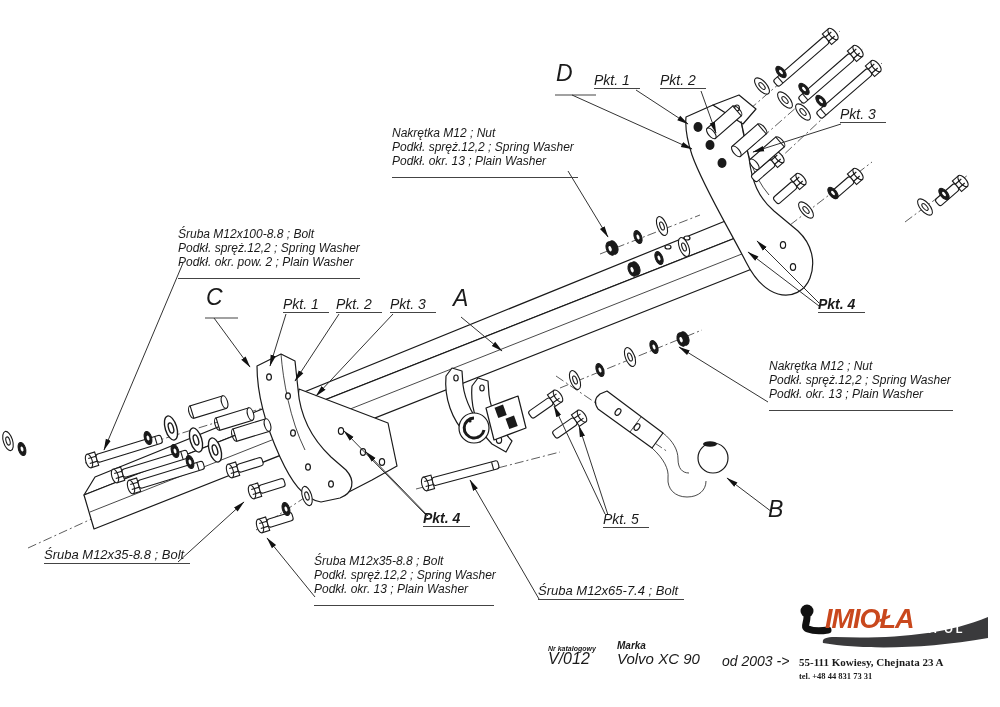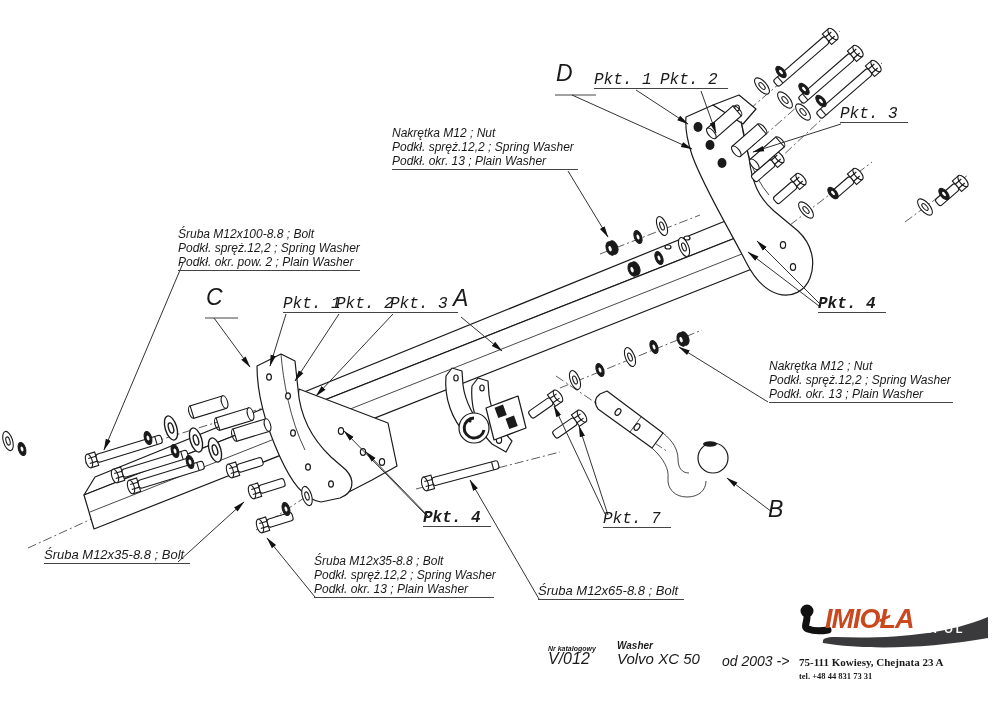--- a/index.html
+++ b/index.html
@@ -1,21 +1,21 @@
 <!DOCTYPE html>
 <html><head>
 <meta charset="utf-8">
 <style>
   html,body{margin:0;padding:0;background:#fff;}
   #canvas{position:relative;width:1000px;height:707px;background:#fff;overflow:hidden;
           font-family:"Liberation Sans",sans-serif;color:#111;}
   svg{position:absolute;left:0;top:0;}
   .lbl{position:absolute;font-style:italic;font-size:12px;line-height:14px;white-space:nowrap;color:#1a1a1a;}
-  .blk{border-bottom:1.2px solid #444;padding-bottom:1px;}
-  .pkt{font-size:16px;border-bottom:1.2px solid #444;padding:0 10px 1px 0;display:inline-block;font-family:Liberation Mono, monospace;}
+  .blk{border-bottom:1.2px solid #444;padding-bottom:9px;}
+  .pkt{font-size:14px;border-bottom:1.2px solid #444;padding:0 10px 1px 0;display:inline-block;}
   .letter{font-size:23px;}
   .b{font-weight:bold;}
   .single{border-bottom:1.2px solid #444;display:inline-block;padding:0 6px 1px 0;font-size:13px;}
   .tiny{font-size:7px;font-weight:bold;}
   .val{font-size:16px;}
   .mk{font-size:10px;font-weight:bold;}
   .mkv{font-size:15px;}
   .yr{font-size:14px;}
   .addr{font-family:"Liberation Serif",serif;font-style:normal;font-weight:bold;font-size:11px;}
   .phone{font-family:"Liberation Serif",serif;font-style:normal;font-weight:bold;font-size:8.5px;}
@@ -278,44 +278,44 @@
 
 <div class="lbl b" style="left:818px;top:297px"><span class="pkt b">Pkt. 4</span></div>
 
 <div class="lbl blk" style="left:769px;top:359px;width:184px">
   <div>Nakrętka  M12 ; Nut</div>
   <div>Podkł. spręż.12,2 ; Spring Washer</div>
   <div>Podkł. okr. 13 ; Plain Washer</div>
 </div>
 
 <div class="lbl b" style="left:423px;top:511px"><span class="pkt b">Pkt. 4</span></div>
-<div class="lbl" style="left:603px;top:512px"><span class="pkt">Pkt. 7</span></div>
+<div class="lbl" style="left:603px;top:512px"><span class="pkt">Pkt. 5</span></div>
 <div class="lbl letter" style="left:768px;top:502px">B</div>
 
 <div class="lbl" style="left:44px;top:548px"><span class="single">Śruba M12x35-8.8 ;  Bolt</span></div>
 
 <div class="lbl blk" style="left:314px;top:554px;width:180px">
   <div>Śruba M12x35-8.8 ;  Bolt</div>
   <div>Podkł. spręż.12,2 ; Spring Washer</div>
   <div>Podkł. okr. 13 ; Plain Washer</div>
 </div>
 
-<div class="lbl" style="left:538px;top:584px"><span class="single">Śruba M12x65-8.8 ;  Bolt</span></div>
+<div class="lbl" style="left:538px;top:584px"><span class="single">Śruba M12x65-7.4 ;  Bolt</span></div>
 
 <div class="lbl tiny" style="left:548px;top:642px">Nr katalogowy</div>
 <div class="lbl val" style="left:548px;top:652px">V/012</div>
-<div class="lbl mk" style="left:617px;top:639px">Washer</div>
-<div class="lbl mkv" style="left:617px;top:652px">Volvo XC 50</div>
+<div class="lbl mk" style="left:617px;top:639px">Marka</div>
+<div class="lbl mkv" style="left:617px;top:652px">Volvo XC 90</div>
 <div class="lbl yr" style="left:722px;top:654px">od  2003 -&gt;</div>
 
 <svg style="left:795px;top:597px;position:absolute" width="200" height="52" viewBox="0 0 200 52">
   <g>
     <circle cx="12" cy="14" r="6.5" fill="#111"></circle>
     <path d="M12,20 C12,27 8,30 13,32 C18,34 27,34 33,33" stroke="#111" stroke-width="7" fill="none" stroke-linecap="round"></path>
   </g>
   <path d="M28,46 C70,53 130,52 193,41 L193,20 C150,38 95,42 40,40 C30,40 27,42 28,46 Z" fill="#3a3a3c"></path>
   <text x="30" y="31" font-size="27" font-weight="bold" font-style="italic" letter-spacing="-1" font-family="Liberation Sans, sans-serif" fill="#c9481d">IMIOŁA</text>
   <text x="106" y="36" font-size="11" font-weight="bold" letter-spacing="3" fill="#ffffff" font-family="Liberation Sans, sans-serif">HAKPOL</text>
 </svg>
-<div class="lbl addr" style="left:799px;top:655px">75-111 Kowiesy,  Chejnata 23 A</div>
+<div class="lbl addr" style="left:799px;top:655px">55-111 Kowiesy,  Chejnata 23 A</div>
 <div class="lbl phone" style="left:799px;top:669px">tel. +48 44 831 73 31</div>
 
 </div>
 
 </body></html>

